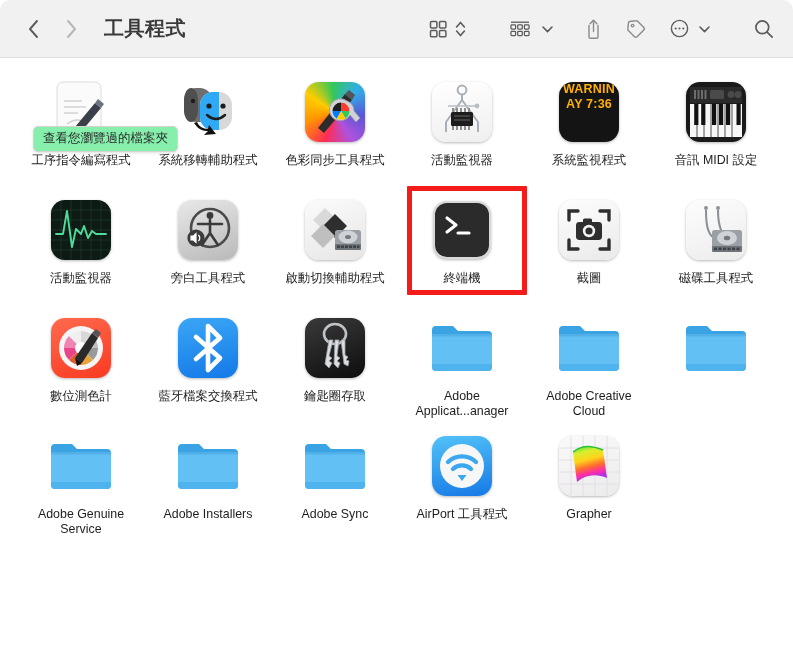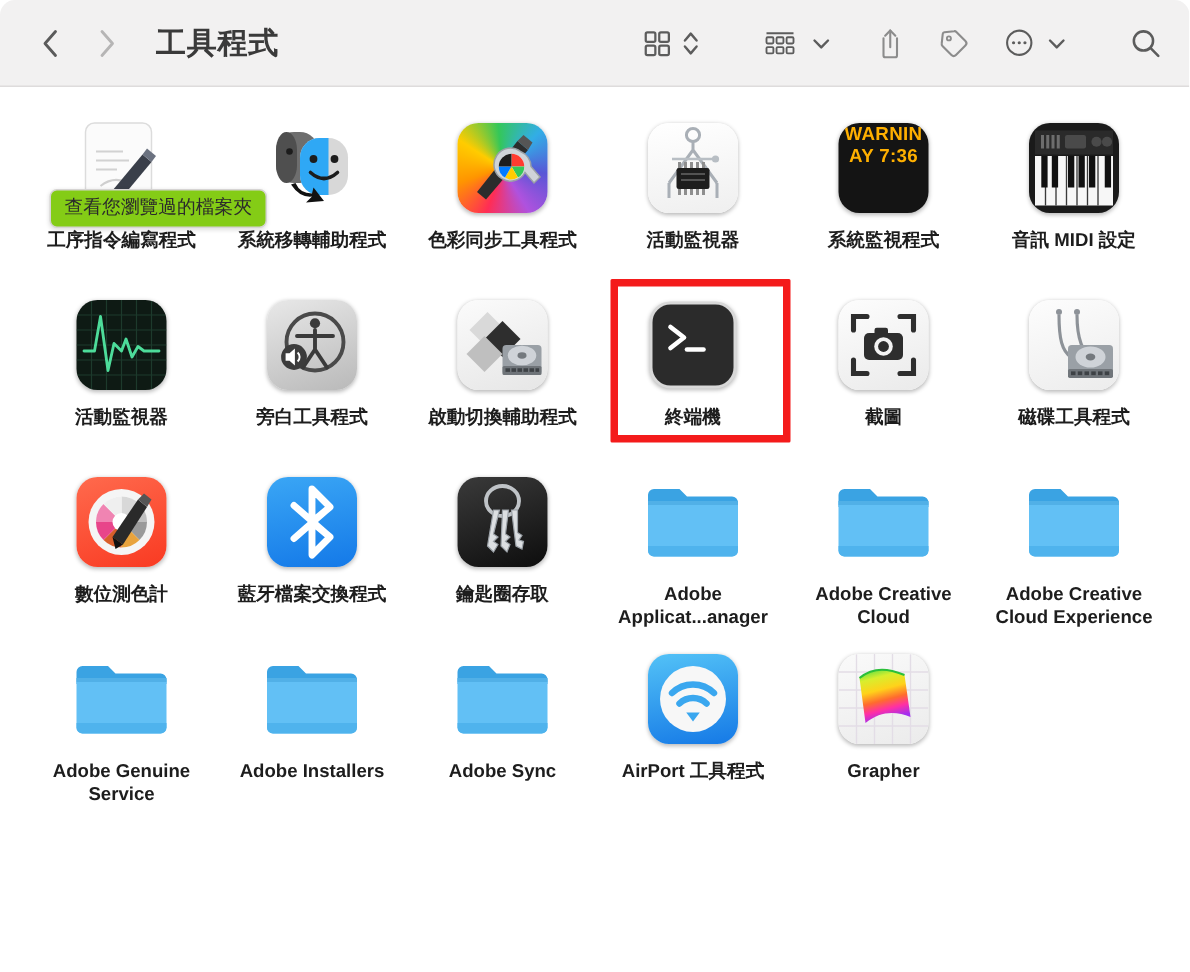--- a/index.html
+++ b/index.html
@@ -85,37 +85,36 @@
     position: relative;
   }
   .label {
     margin-top: 9px;
     font-size: 12.4px;
     color: #1d1d1d;
     text-align: center;
     line-height: 15px;
     max-width: 110px;
     word-wrap: break-word;
-    font-weight: bold;
   }
   .cell.selected::before {
     content: "";
     position: absolute;
     left: 8px; top: -2px;
     width: 110px; height: 99px;
     border: 5px solid #f41b1b;
     border-radius: 1px;
     pointer-events: none;
   }
 
   
   .tooltip {
     position: absolute;
     left: 33px; top: 68px;
-    background: #84cc16;
+    background: #86efac;
     border: 1px solid #d6d4d3;
     border-radius: 5px;
     padding: 3px 9px 4px 9px;
     font-size: 12.5px;
     color: #2b2b2b;
     white-space: nowrap;
     box-shadow: 0 1px 3px rgba(0,0,0,0.13);
     z-index: 30;
   }
 
@@ -601,21 +600,20 @@
 
       <div class="cell">
         <div class="icon-box">
           <svg class="folder" viewBox="0 0 62 50">
             <path d="M1 7 a4 4 0 0 1 4 -4 h17 l5 5 h30 a4 4 0 0 1 4 4 v3 H1 Z" fill="#3aa3e3"></path>
             <path d="M1 11 h60 v33 a4 4 0 0 1 -4 4 H5 a4 4 0 0 1 -4 -4 Z" fill="#62c0f5"></path>
             <path d="M1 11 h60 v2.6 H1 Z" fill="#3d9ed6" opacity="0.45"></path>
             <path d="M1 41 h60 v3 a4 4 0 0 1 -4 4 H5 a4 4 0 0 1 -4 -4 Z" fill="#4fb3ed"></path>
           </svg>
         </div>
-        <div class="label">Adobe Creative Cloud Experience</div>
       </div>
 
       <div class="cell">
         <div class="icon-box">
           <svg class="folder" viewBox="0 0 62 50">
             <path d="M1 7 a4 4 0 0 1 4 -4 h17 l5 5 h30 a4 4 0 0 1 4 4 v3 H1 Z" fill="#3aa3e3"></path>
             <path d="M1 11 h60 v33 a4 4 0 0 1 -4 4 H5 a4 4 0 0 1 -4 -4 Z" fill="#62c0f5"></path>
             <path d="M1 11 h60 v2.6 H1 Z" fill="#3d9ed6" opacity="0.45"></path>
             <path d="M1 41 h60 v3 a4 4 0 0 1 -4 4 H5 a4 4 0 0 1 -4 -4 Z" fill="#4fb3ed"></path>
           </svg>

